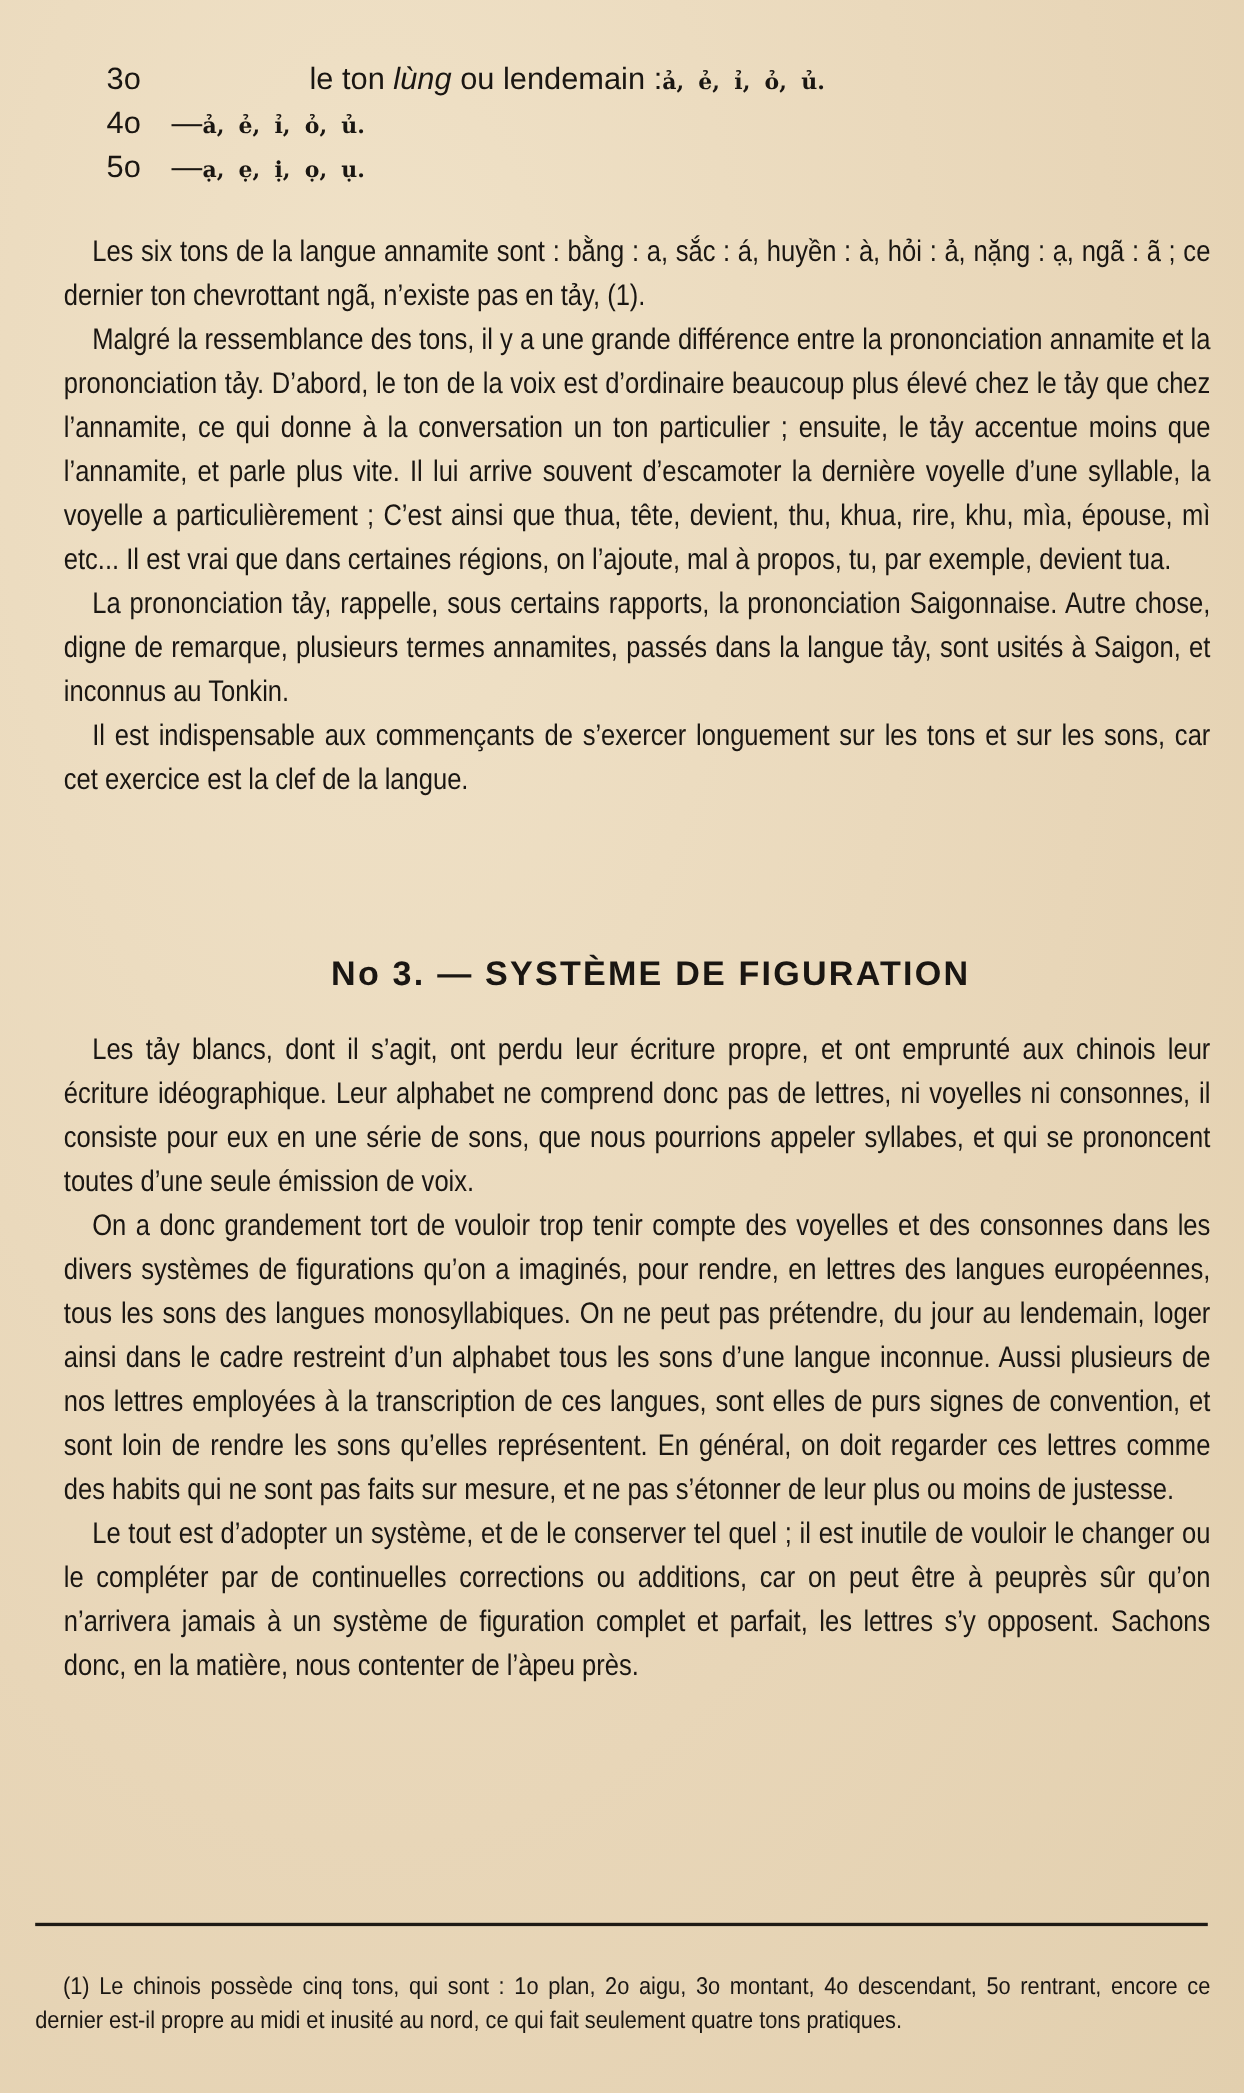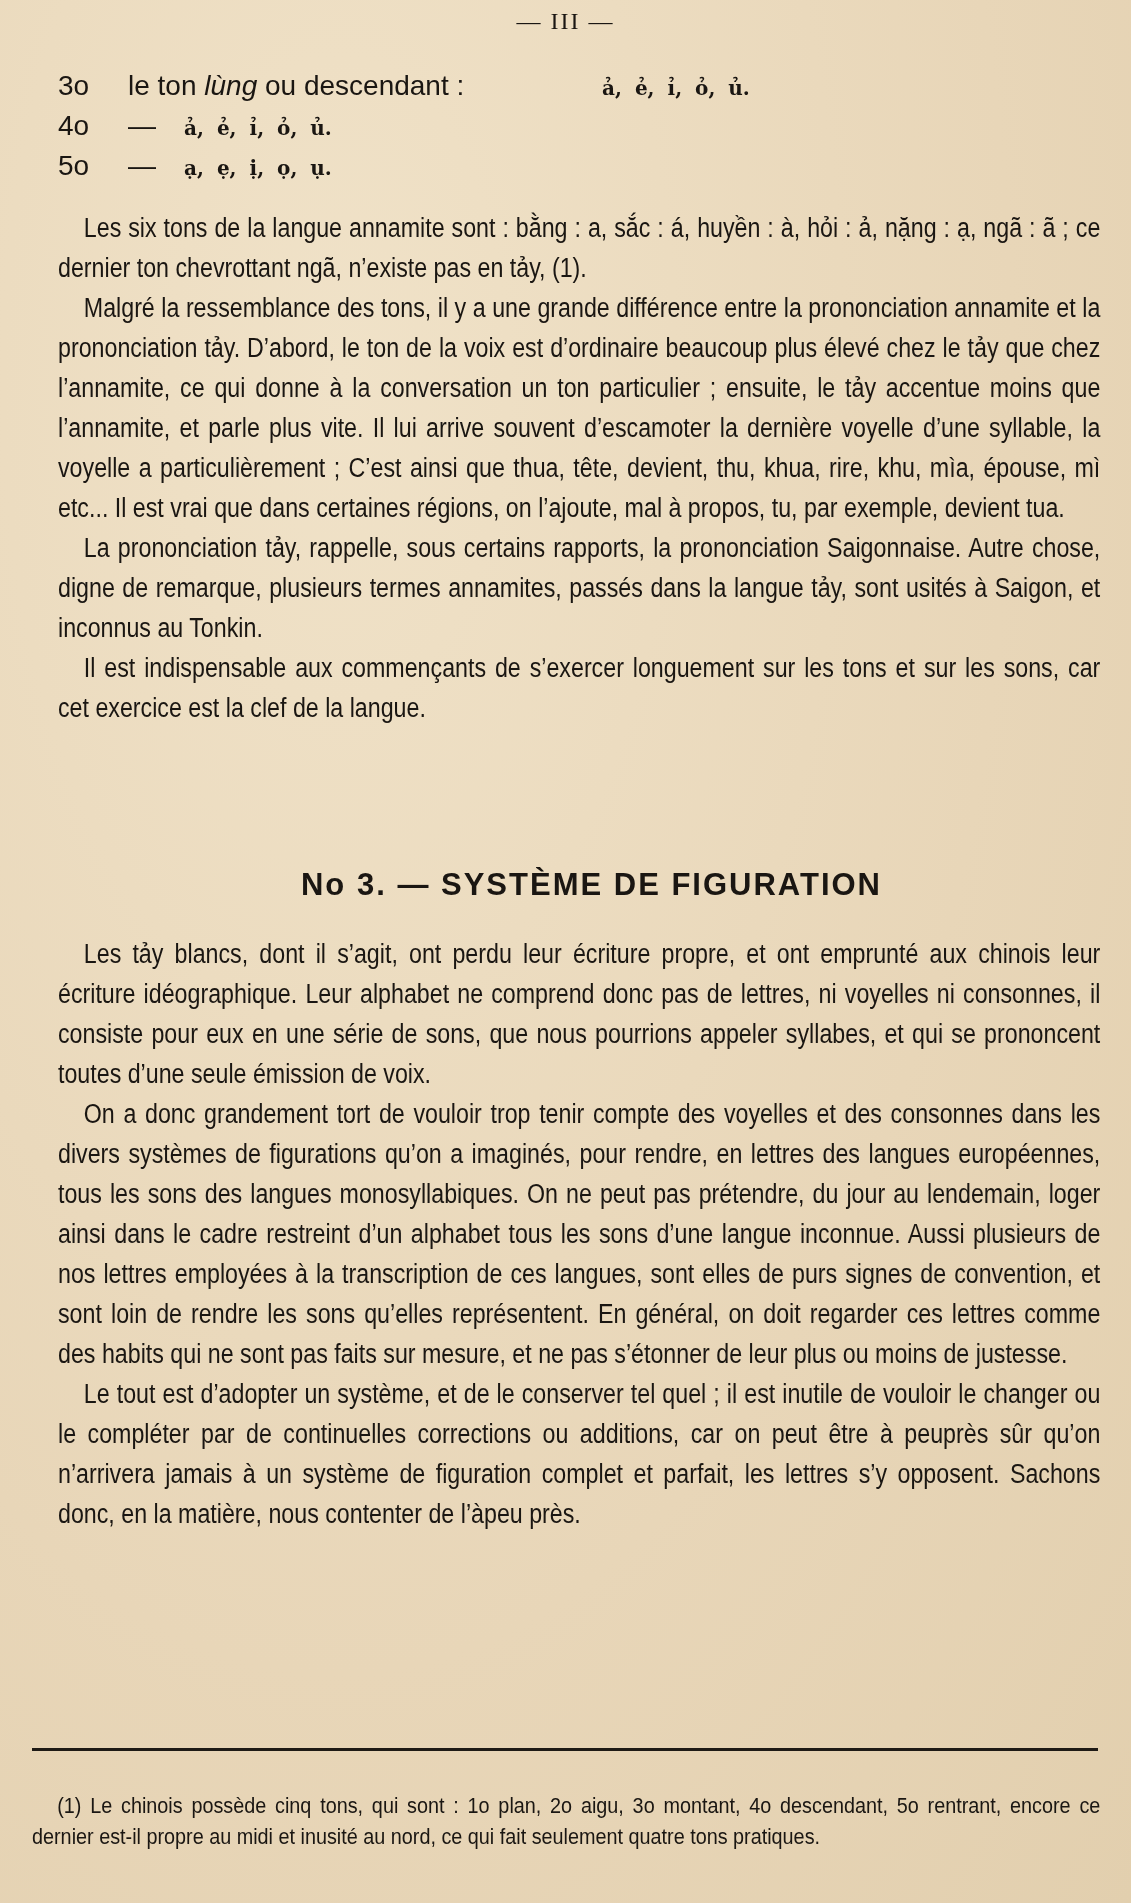--- a/index.html
+++ b/index.html
@@ -7,21 +7,21 @@
     width: 1131px; height: 1903px;
     background: #ecdcc0;
     background-image: radial-gradient(ellipse at 30% 20%, #f0e2c8 0%, #e8d6b8 60%, #e2cfae 100%);
     font-family: "Liberation Serif", "DejaVu Serif", serif;
     color: #1a1612;
     position: relative;
     overflow: hidden;
   }
   .page { position: absolute; left: 0; top: 0; width: 1131px; height: 1903px; }
   .folio { position: absolute; top: 8px; left: 0; width: 1131px; text-align: center; font-size: 24px; letter-spacing: 2px; }
-  .tones { position: absolute; left: 58px; top: 70px; font-family: "Liberation Sans Narrow", "Liberation Sans", sans-serif; }
+  .tones { position: absolute; left: 58px; top: 56px; font-family: "Liberation Sans Narrow", "Liberation Sans", sans-serif; text-align: right; }
   .tone-row { height: 40px; display: flex; align-items: baseline; font-size: 28px; }
   .tone-num { width: 70px; }
   .tone-dash { width: 56px; }
   .tone-vowels { font-weight: bold; font-family: "DejaVu Serif", serif; font-size: 20px; word-spacing: 6px; margin-left: 0; }
   .body-text {
     position: absolute; left: 58px; width: 1042px;
     font-family: "Liberation Sans", "DejaVu Sans", sans-serif;
     font-size: 27px; line-height: 40px; text-align: justify;
     transform: scaleX(0.86); transform-origin: left top;
   }
@@ -39,27 +39,26 @@
     font-size: 22px; line-height: 31px; text-align: justify;
     transform: scaleX(0.9); transform-origin: left top;
   }
   .footnote p { margin: 0; width: 1187px; text-indent: 28px; }
   i { }
 </style>
 </head>
 <body>
 
 <div class="page">
-  <div class="folio">— III —</div>
 
   <div class="tones">
     <div class="tone-row">
       <span class="tone-num">3o</span>
       <span style="width:474px;display:inline-block;">
-        <span>le ton </span><i>lùng</i><span> ou descendant :</span>
+        <span>le ton </span><i>lùng</i><span> ou lendemain :</span>
       </span>
       <span class="tone-vowels">ả, ẻ, ỉ, ỏ, ủ.</span>
     </div>
     <div class="tone-row">
       <span class="tone-num">4o</span>
       <span class="tone-dash">—</span>
       <span class="tone-vowels">ả, ẻ, ỉ, ỏ, ủ.</span>
     </div>
     <div class="tone-row">
       <span class="tone-num">5o</span>

